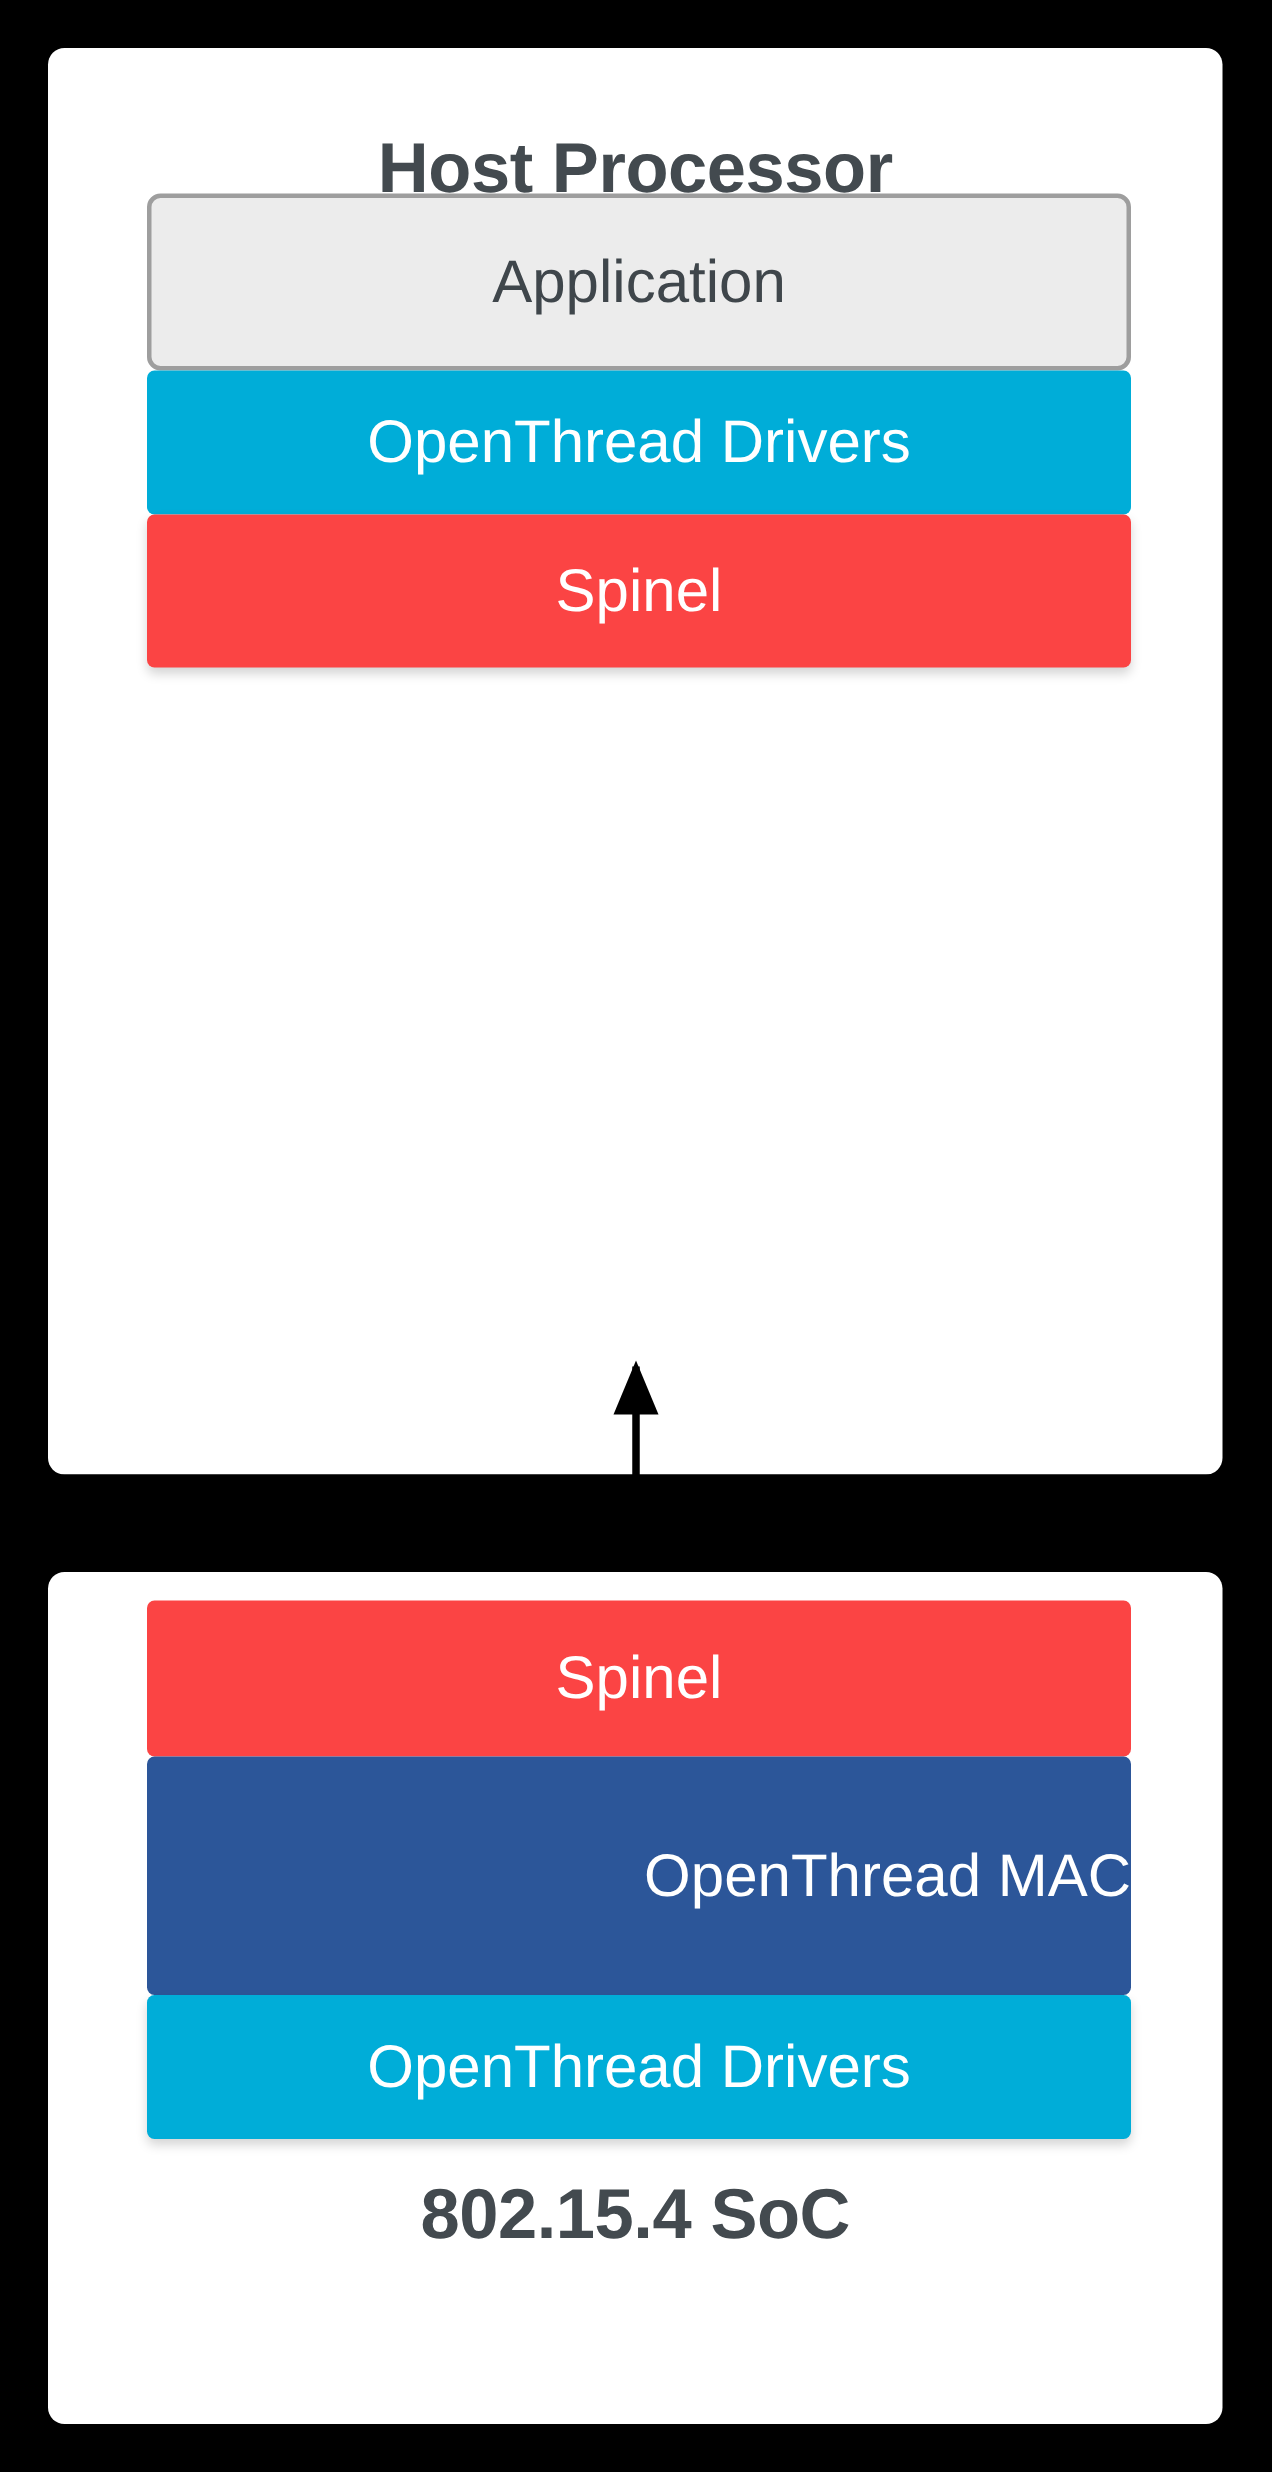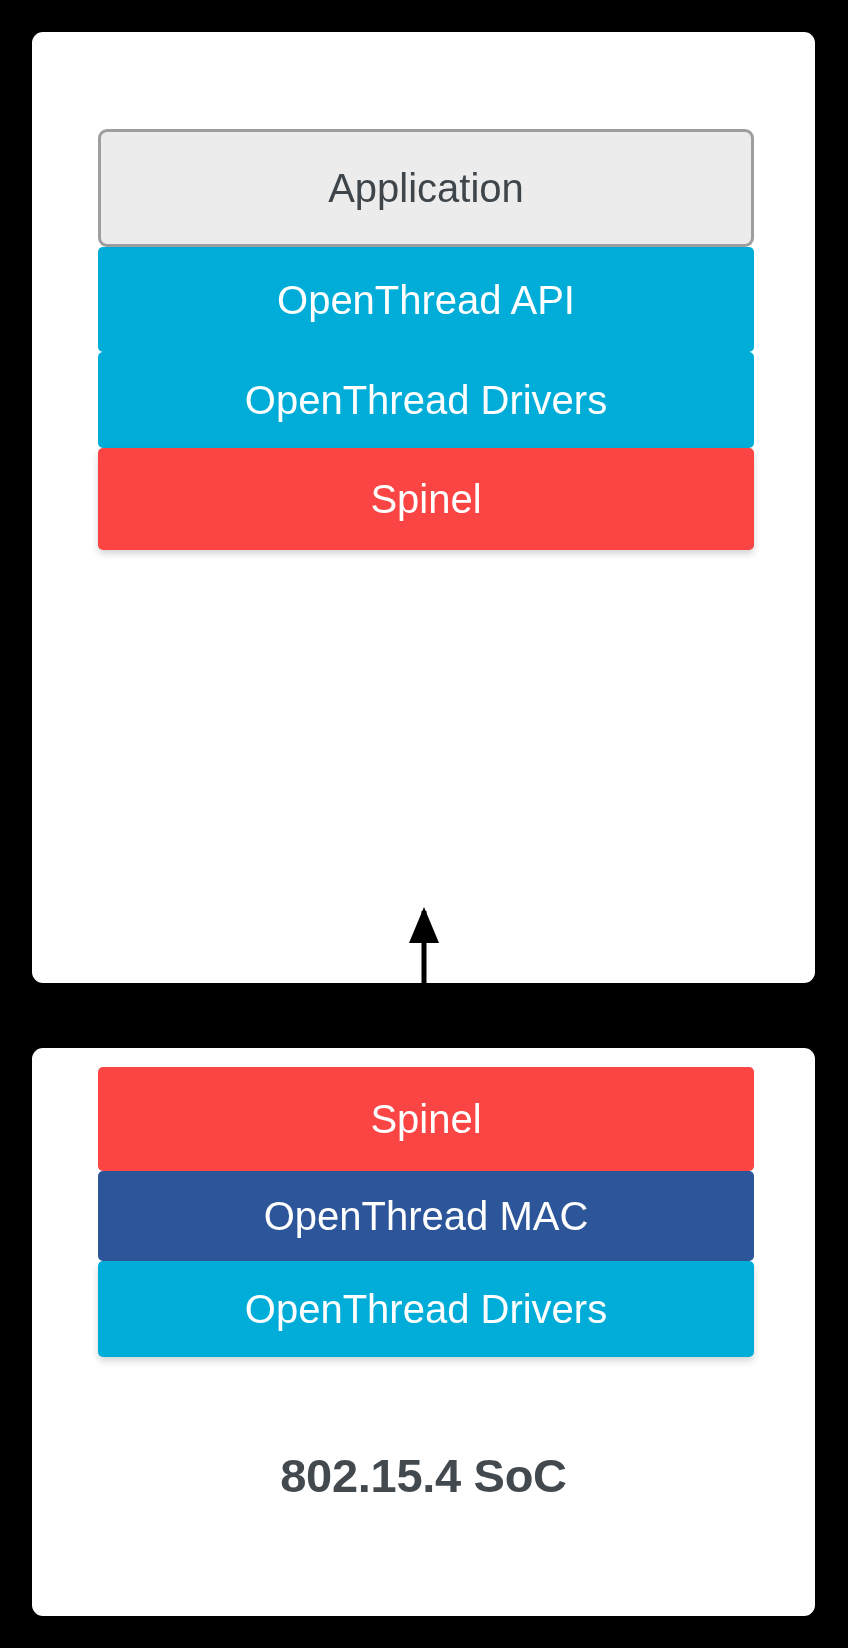--- a/index.html
+++ b/index.html
@@ -104,21 +104,21 @@
 
   
   .h-app     { height: 118px; }
   .h-ipv6    { height: 108px; }
   .h-api     { height: 105px; }
   .h-core    { height: 195px; }
   .h-drivers { height: 96px; }
   .h-spinel  { height: 102px; }
 
   .h-spinel2  { height: 104px; }
-  .h-mac      { height: 90px; }
+  .h-mac      { height: 159px; justify-content: flex-end; }
   .h-drivers2 { height: 96px; }
 
   
   .connector {
     position: absolute;
     left: 386px;
     top: 905px;
     width: 76px;
     height: 160px;
   }
@@ -133,31 +133,29 @@
     background: #000000;
   }
 </style>
 </head>
 <body>
 
 <div class="diagram">
 
   <div class="card card-host">
 
+    <div class="card-title">Host Processor</div>
 
     <div class="stack stack-host">
 
       <div class="layer layer-plain h-app">
         <span>Application</span>
       </div>
 
 
-      <div class="layer layer-fill h-api" style="background:#00ADD8">
-        <span>OpenThread API</span>
-      </div>
 
 
       <div class="layer layer-fill h-drivers" style="background:#00ADD8">
         <span>OpenThread Drivers</span>
       </div>
 
       <div class="layer layer-fill h-spinel shadow-bottom" style="background:#FB4444">
         <span>Spinel</span>
       </div>
 

